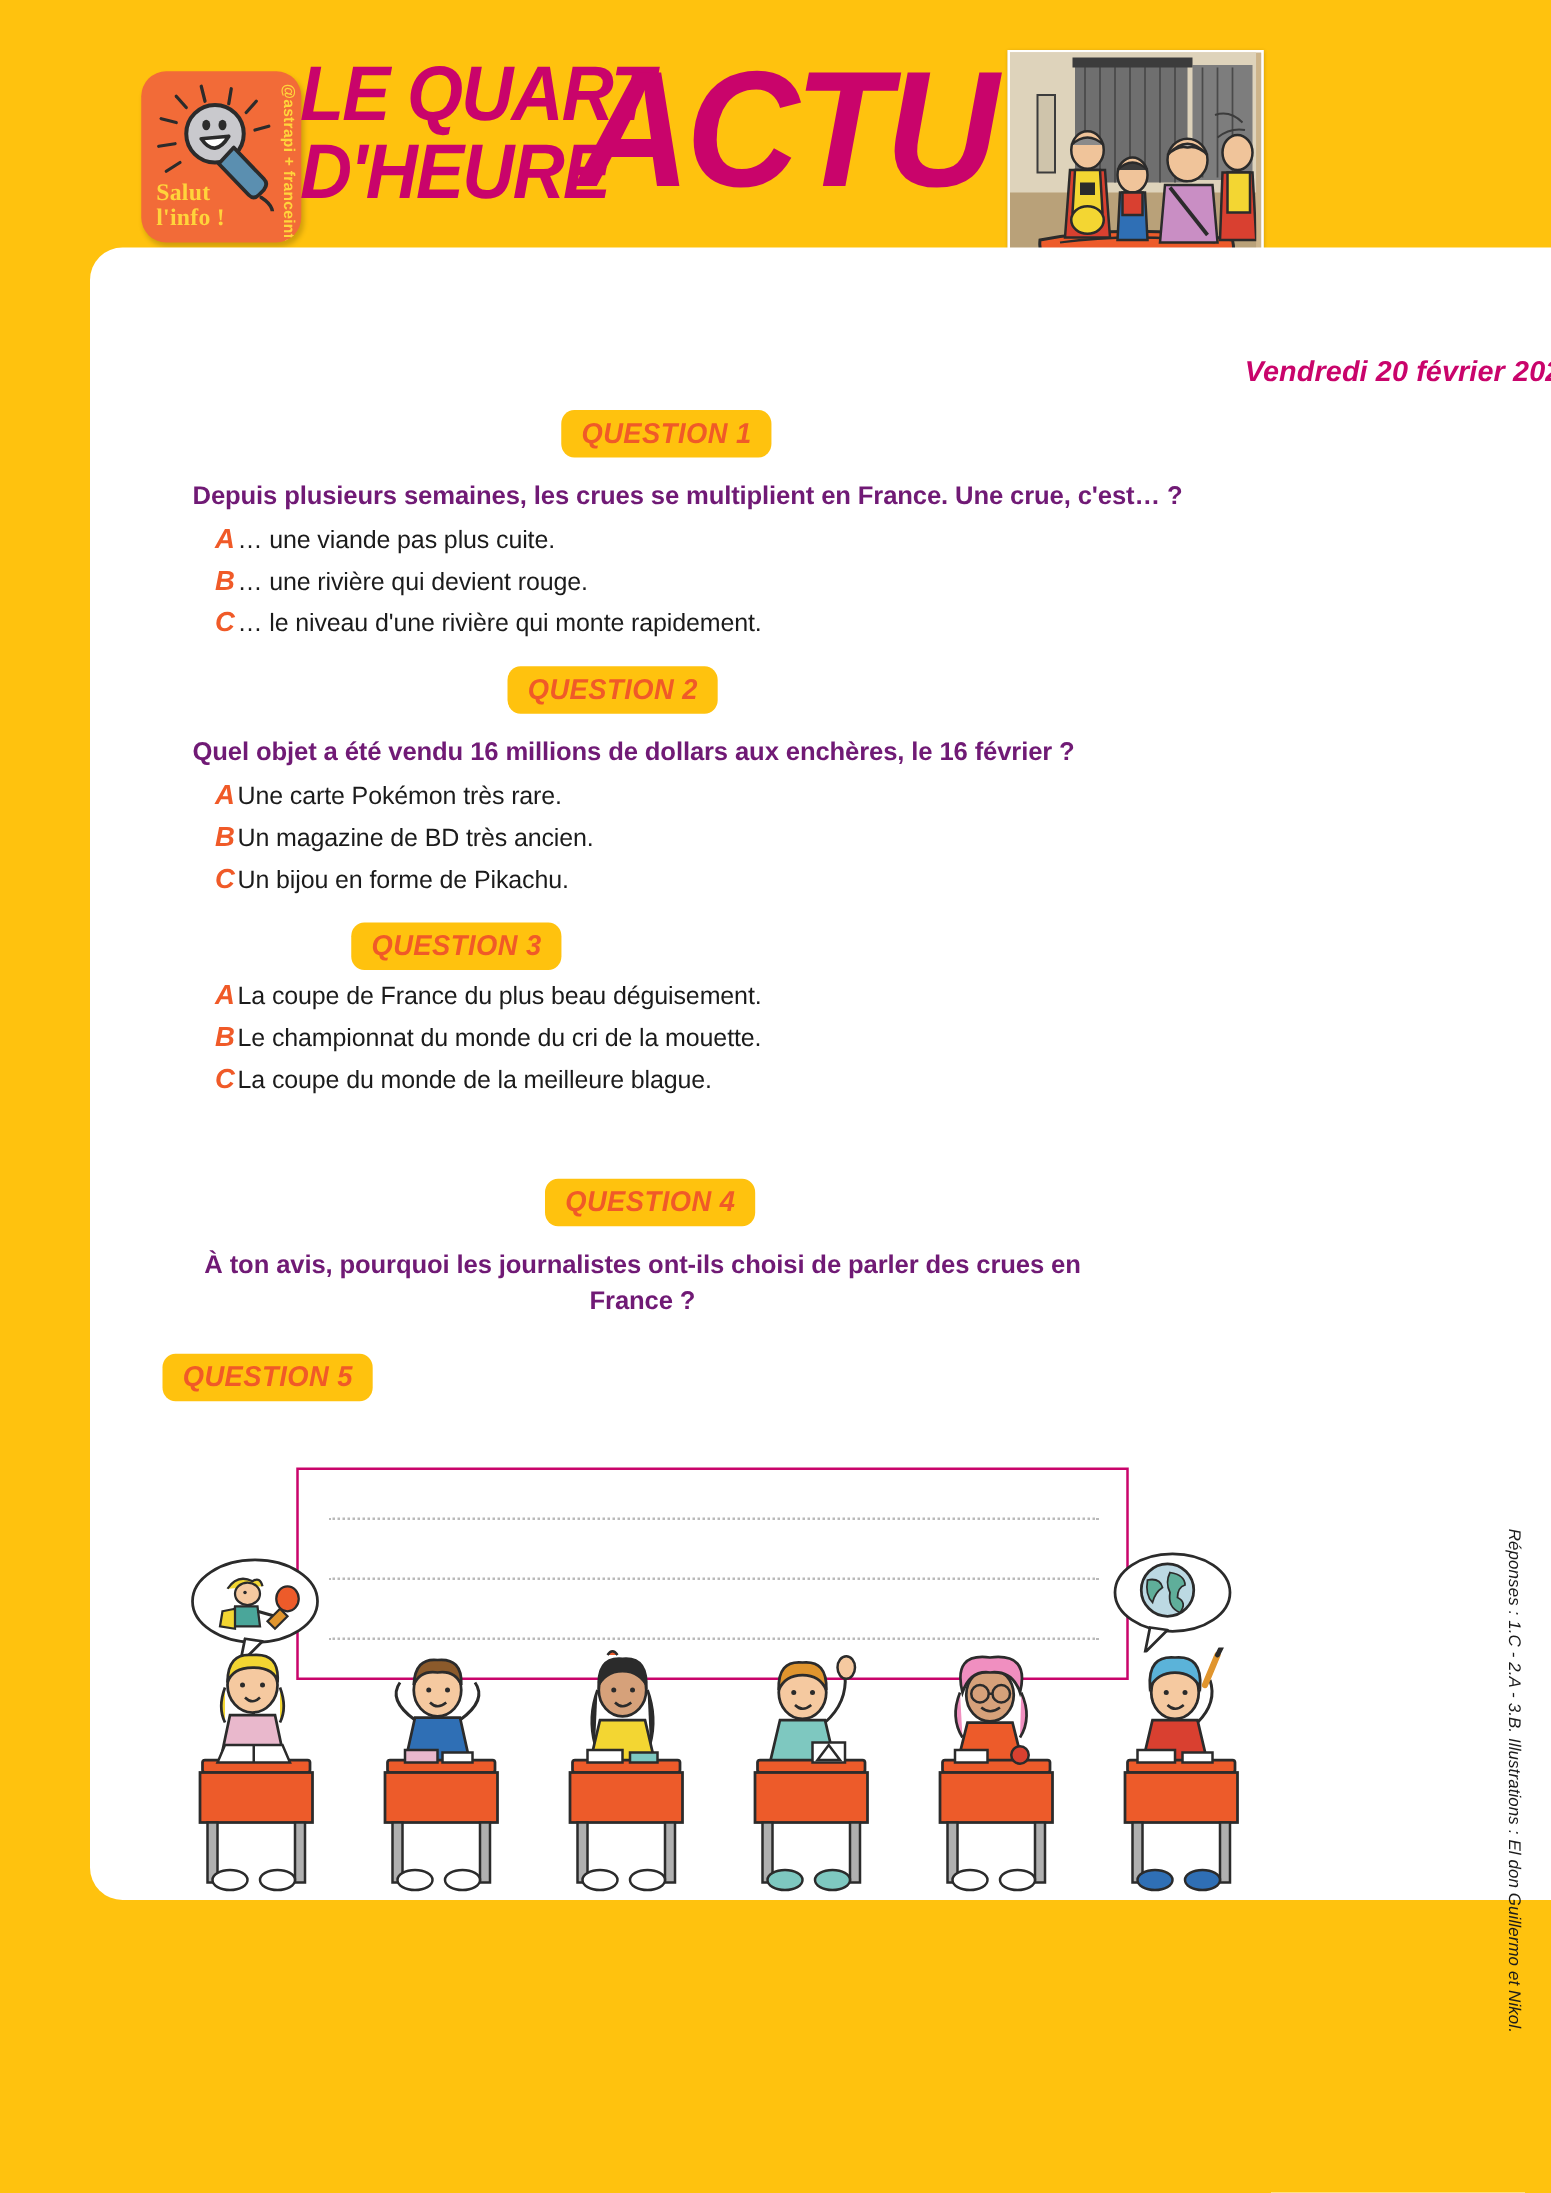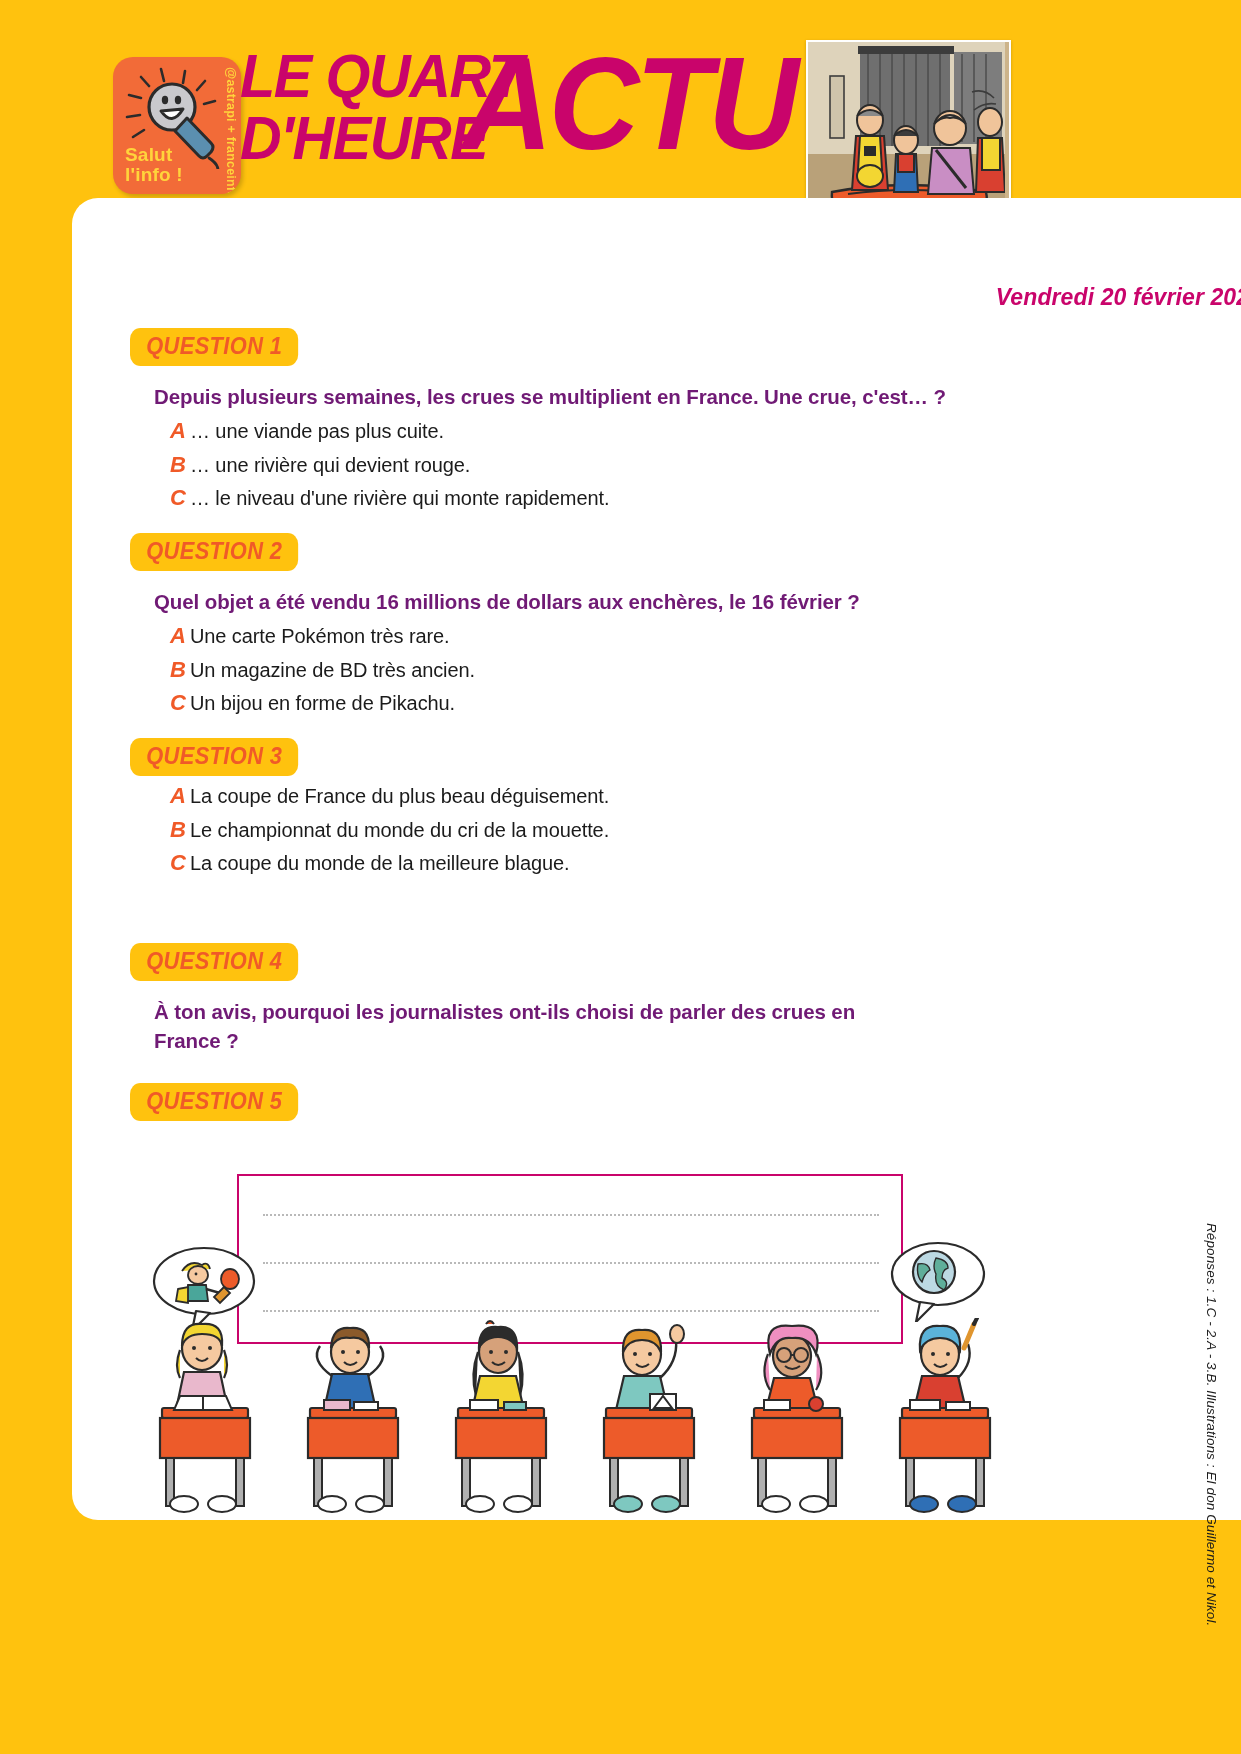--- a/index.html
+++ b/index.html
@@ -39,20 +39,21 @@
   }
   .logo-salut {
     position: absolute;
     left: 12px;
     bottom: 8px;
     color: #FFD43B;
     font-size: 19px;
     font-weight: 700;
     line-height: 1.08;
     letter-spacing: .2px;
+    font-family: Liberation Serif, serif;
   }
   .logo-vertical {
     position: absolute;
     right: 3px;
     top: 10px;
     height: 122px;
     color: #FFD43B;
     font-size: 12.5px;
     font-weight: 700;
     writing-mode: vertical-rl;
@@ -123,21 +124,21 @@
     right: 40px;
     top: 86px;
     color: #C9046B;
     font-size: 23px;
     font-style: italic;
     font-weight: 700;
     letter-spacing: .1px;
   }
 
   
-  .qblock { position: absolute; left: 58px; }
+  .qblock { position: absolute; left: 58px; text-align: center; }
   .qbadge {
     display: inline-block;
     background: #FFC20E;
     color: #F05A28;
     font-size: 23px;
     font-weight: 900;
     font-style: italic;
     letter-spacing: .4px;
     padding: 7px 17px 8px 17px;
     border-radius: 11px;

